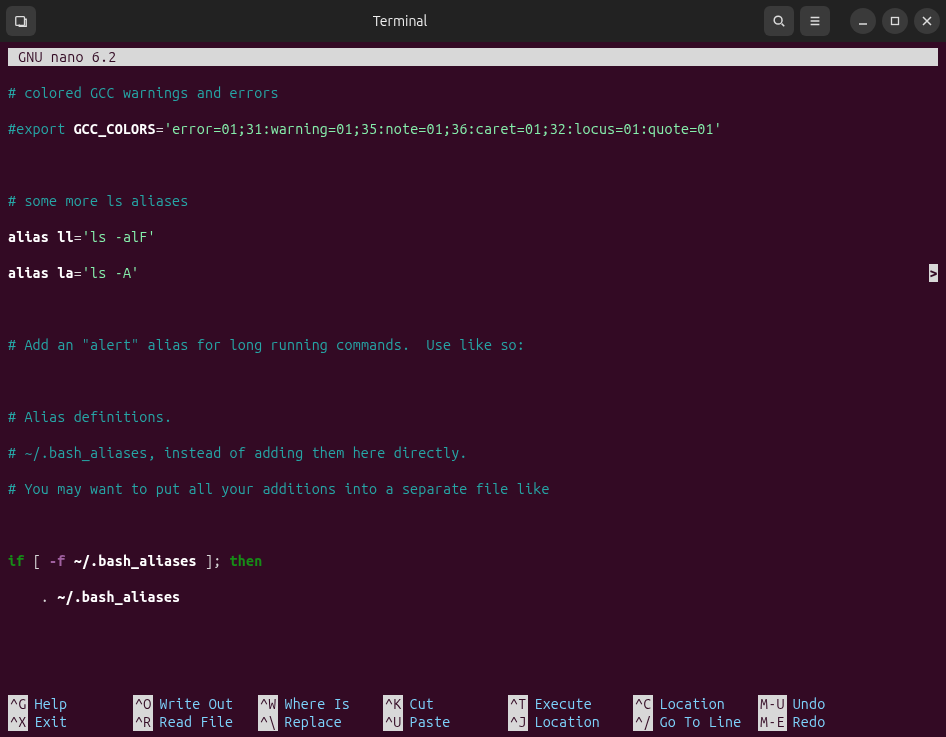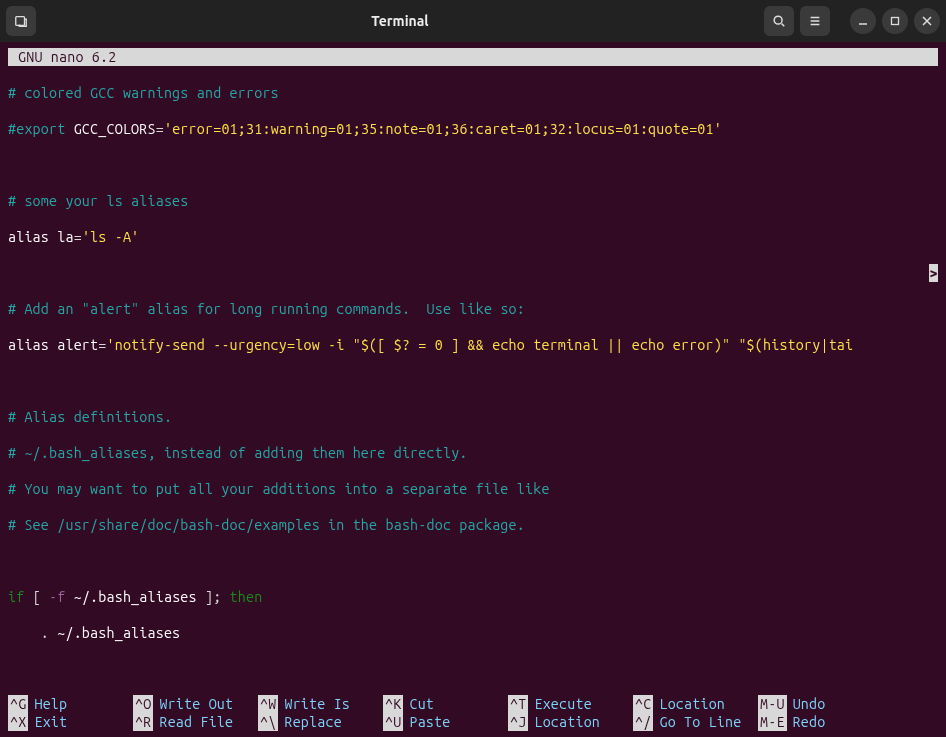--- a/index.html
+++ b/index.html
@@ -12,21 +12,21 @@
     color: #d8d8d8;
   }
   .titlebar {
     background: #222222;
     height: 42px;
     display: flex;
     align-items: center;
     padding: 0 6px;
   }
   .tb-left { display: flex; gap: 6px; }
-  .tb-center { flex: 1; text-align: center; font-family: 'Ubuntu', sans-serif; font-weight: bold; font-size: 14px; color: #eee; }
+  .tb-center { flex: 1; text-align: center; font-family: 'Ubuntu', sans-serif; font-weight: normal; font-size: 14px; color: #eee; }
   .tb-right { display: flex; gap: 6px; align-items: center; }
   .tb-btn {
     width: 30px; height: 30px;
     border-radius: 6px;
     background: #3a3a3a;
     display: flex; align-items: center; justify-content: center;
     color: #ddd;
     cursor: pointer;
   }
   .tb-btn svg { width: 14px; height: 14px; }
@@ -56,26 +56,26 @@
   .nano-titlebar .file { flex: 1; text-align: center; }
 
   .content {
     padding-top: 0;
     white-space: pre;
     overflow: hidden;
   }
   .line { height: 18px; white-space: pre; }
 
   .cyan { color: #26a6a6; margin-top: 38px; }
-  .yellowb { color: #fde047; }
+  .yellowb { color: #86efac; }
   .white { color: #d8d8d8; }
   .whiteb { color: #ffffff; }
   .green { color: #178c17; }
   .magenta { color: #a060a0; }
-  .bold { font-weight: normal; }
+  .bold { font-weight: bold; }
 
   .overflow-mark {
     position: absolute;
     right: 8px;
     top: 222px;
     background: #d8d8d8;
     color: #330a24;
     width: 9px; height: 18px;
     text-align: center;
     line-height: 18px;
@@ -145,30 +145,29 @@
 <div class="term">
   <div class="nano-titlebar">
     <span class="ver"> GNU nano 6.2</span>
     <span style="width:120px"></span>
   </div>
 
   <div class="content">
 <div class="line"><span class="cyan"># colored GCC warnings and errors</span></div>
 <div class="line"><span class="cyan">#export</span><span class="whiteb bold"> GCC_COLORS</span><span class="white">=</span><span class="yellowb">'error=01;31:warning=01;35:note=01;36:caret=01;32:locus=01:quote=01'</span></div>
 <div class="line"><span></span></div>
-<div class="line"><span class="cyan"># some your ls aliases</span></div>
+<div class="line"><span class="cyan"># some more ls aliases</span></div>
+<div class="line"><span class="whiteb bold">alias</span><span class="whiteb bold"> ll</span><span class="white">=</span><span class="yellowb">'ls -alF'</span></div>
 <div class="line"><span class="whiteb bold">alias</span><span class="whiteb bold"> la</span><span class="white">=</span><span class="yellowb">'ls -A'</span></div>
 <div class="line"><span></span></div>
 <div class="line"><span class="cyan"># Add an </span><span class="cyan">"alert"</span><span class="cyan"> alias for long running commands.  Use like so:</span></div>
-<div class="line"><span class="whiteb bold">alias</span><span class="whiteb bold"> alert</span><span class="white">=</span><span class="yellowb">'notify-send --urgency=low -i "$([ $? = 0 ] &amp;&amp; echo terminal || echo error)" "$(history|tai</span></div>
 <div class="line"><span></span></div>
 <div class="line"><span class="cyan"># Alias definitions.</span></div>
 <div class="line"><span class="cyan"># ~/.bash_aliases, instead of adding them here directly.</span></div>
 <div class="line"><span class="cyan"># You may want to put all your additions into a separate file like</span></div>
-<div class="line"><span class="cyan"># See /usr/share/doc/bash-doc/examples in the bash-doc package.</span></div>
 <div class="line"><span></span></div>
 <div class="line"><span class="green bold">if</span><span class="white"> [</span><span class="magenta bold"> -f</span><span class="whiteb bold"> ~/.bash_aliases</span><span class="white"> ];</span><span class="green bold"> then</span></div>
 <div class="line"><span class="white">    .</span><span class="whiteb bold"> ~/.bash_aliases</span></div>
 
 
 
 
 
 
 
@@ -188,21 +187,21 @@
       <div class="sc-item">
           <span class="sc-key">^G</span>
           <span class="sc-label">Help</span>
         </div>
       <div class="sc-item">
           <span class="sc-key">^O</span>
           <span class="sc-label">Write Out</span>
         </div>
       <div class="sc-item">
           <span class="sc-key">^W</span>
-          <span class="sc-label">Write Is</span>
+          <span class="sc-label">Where Is</span>
         </div>
       <div class="sc-item">
           <span class="sc-key">^K</span>
           <span class="sc-label">Cut</span>
         </div>
       <div class="sc-item">
           <span class="sc-key">^T</span>
           <span class="sc-label">Execute</span>
         </div>
       <div class="sc-item">

